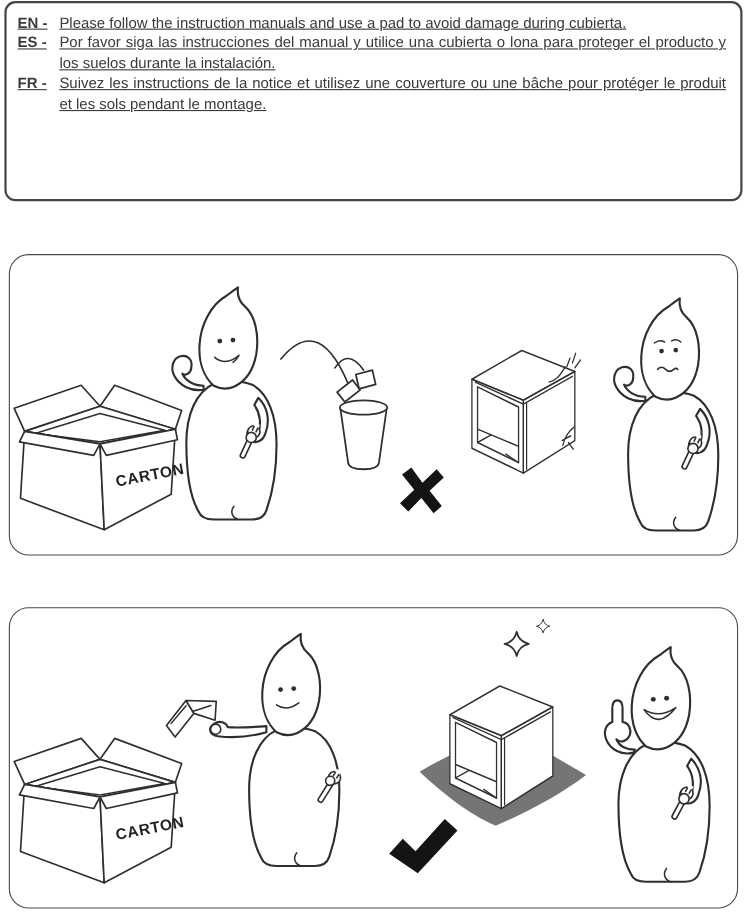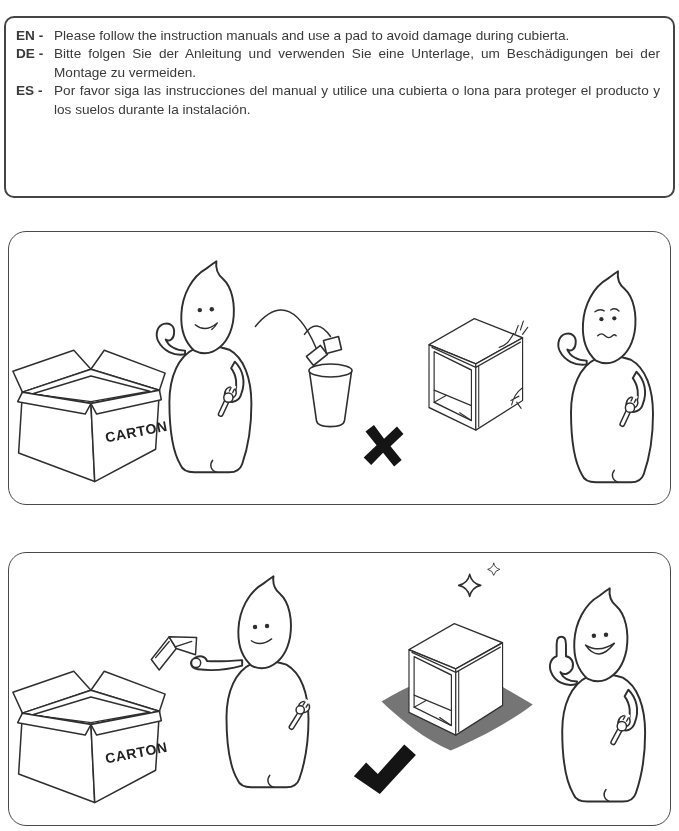--- a/index.html
+++ b/index.html
@@ -1,23 +1,23 @@
 <!DOCTYPE html>
 <html><head>
 <meta charset="utf-8">
 <style>
   * { margin:0; padding:0; box-sizing:border-box; }
   html,body { background:#ffffff; }
   body { font-family:"Liberation Sans", sans-serif; }
   .sheet { position:relative; width:679px; height:831px; background:#fff; overflow:hidden; }
 
   .notice {
-    position:absolute; left:4px; top:16px; width:671px; height:182px;
+    position:absolute; left:4px; top:1px; width:671px; height:182px;
     border:2px solid #454545; border-radius:10px;
-    padding:9px 13px 18px 10px; color:#3a3a3a;
+    padding:9px 13px 18px 10px; color:#3a3a3a;text-decoration:underline;
   }
   .nrow { display:flex; font-size:13.6px; line-height:18.4px; }
   .ncode { font-weight:bold; flex:0 0 38px; white-space:nowrap; }
   .ntext { flex:1; text-align:justify; }
 
   .panel {
     position:absolute; left:8px; width:663px; height:274px;
     border:1.6px solid #4a4a4a; border-radius:18px; background:#fff; overflow:hidden;
   }
   .p1 { top:231px; }
@@ -39,26 +39,26 @@
 <body>
 
 <div class="sheet">
 
   <div class="notice">
     <div class="nrow">
       <span class="ncode">EN -</span>
       <span class="ntext">Please follow the instruction manuals and use a pad to avoid damage during cubierta.</span>
     </div>
     <div class="nrow">
-      <span class="ncode">DE -</span>
-      <span class="ntext">Bitte folgen Sie der Anleitung und verwenden Sie eine Unterlage, um Beschädigungen bei der Montage zu vermeiden.</span>
+      <span class="ncode">ES -</span>
+      <span class="ntext">Por favor siga las instrucciones del manual y utilice una cubierta o lona para proteger el producto y los suelos durante la instalación.</span>
     </div>
     <div class="nrow">
-      <span class="ncode">ES -</span>
-      <span class="ntext">Por favor siga las instrucciones del manual y utilice una cubierta o lona para proteger el producto y los suelos durante la instalación.</span>
+      <span class="ncode">FR -</span>
+      <span class="ntext">Suivez les instructions de la notice et utilisez une couverture ou une bâche pour protéger le produit et les sols pendant le montage.</span>
     </div>
   </div>
 
   <svg width="0" height="0" style="position:absolute" aria-hidden="true">
     <defs>
       <g id="ghost">
         <path class="ln" d="M50,96 C33,104 23,126 23,154 C23,186 28,210 35,222 Q38,230 50,230 L88,230 Q99,230 102,221 C108,204 112,182 112,156 C112,128 104,106 88,97 Q68,90 50,96 Z"></path>
         <path class="ln" d="M50,98 C41,90 35,76 36,58 C37,38 47,18 63,9 C67,6 71,3 74,1 C73,8 75,15 81,20 C91,29 95,48 92,67 C89,83 81,94 70,99 C63,102 56,101 50,98 Z"></path>
         <path class="st" d="M74,230 C68,228 66,222 70,217"></path>
       </g>

